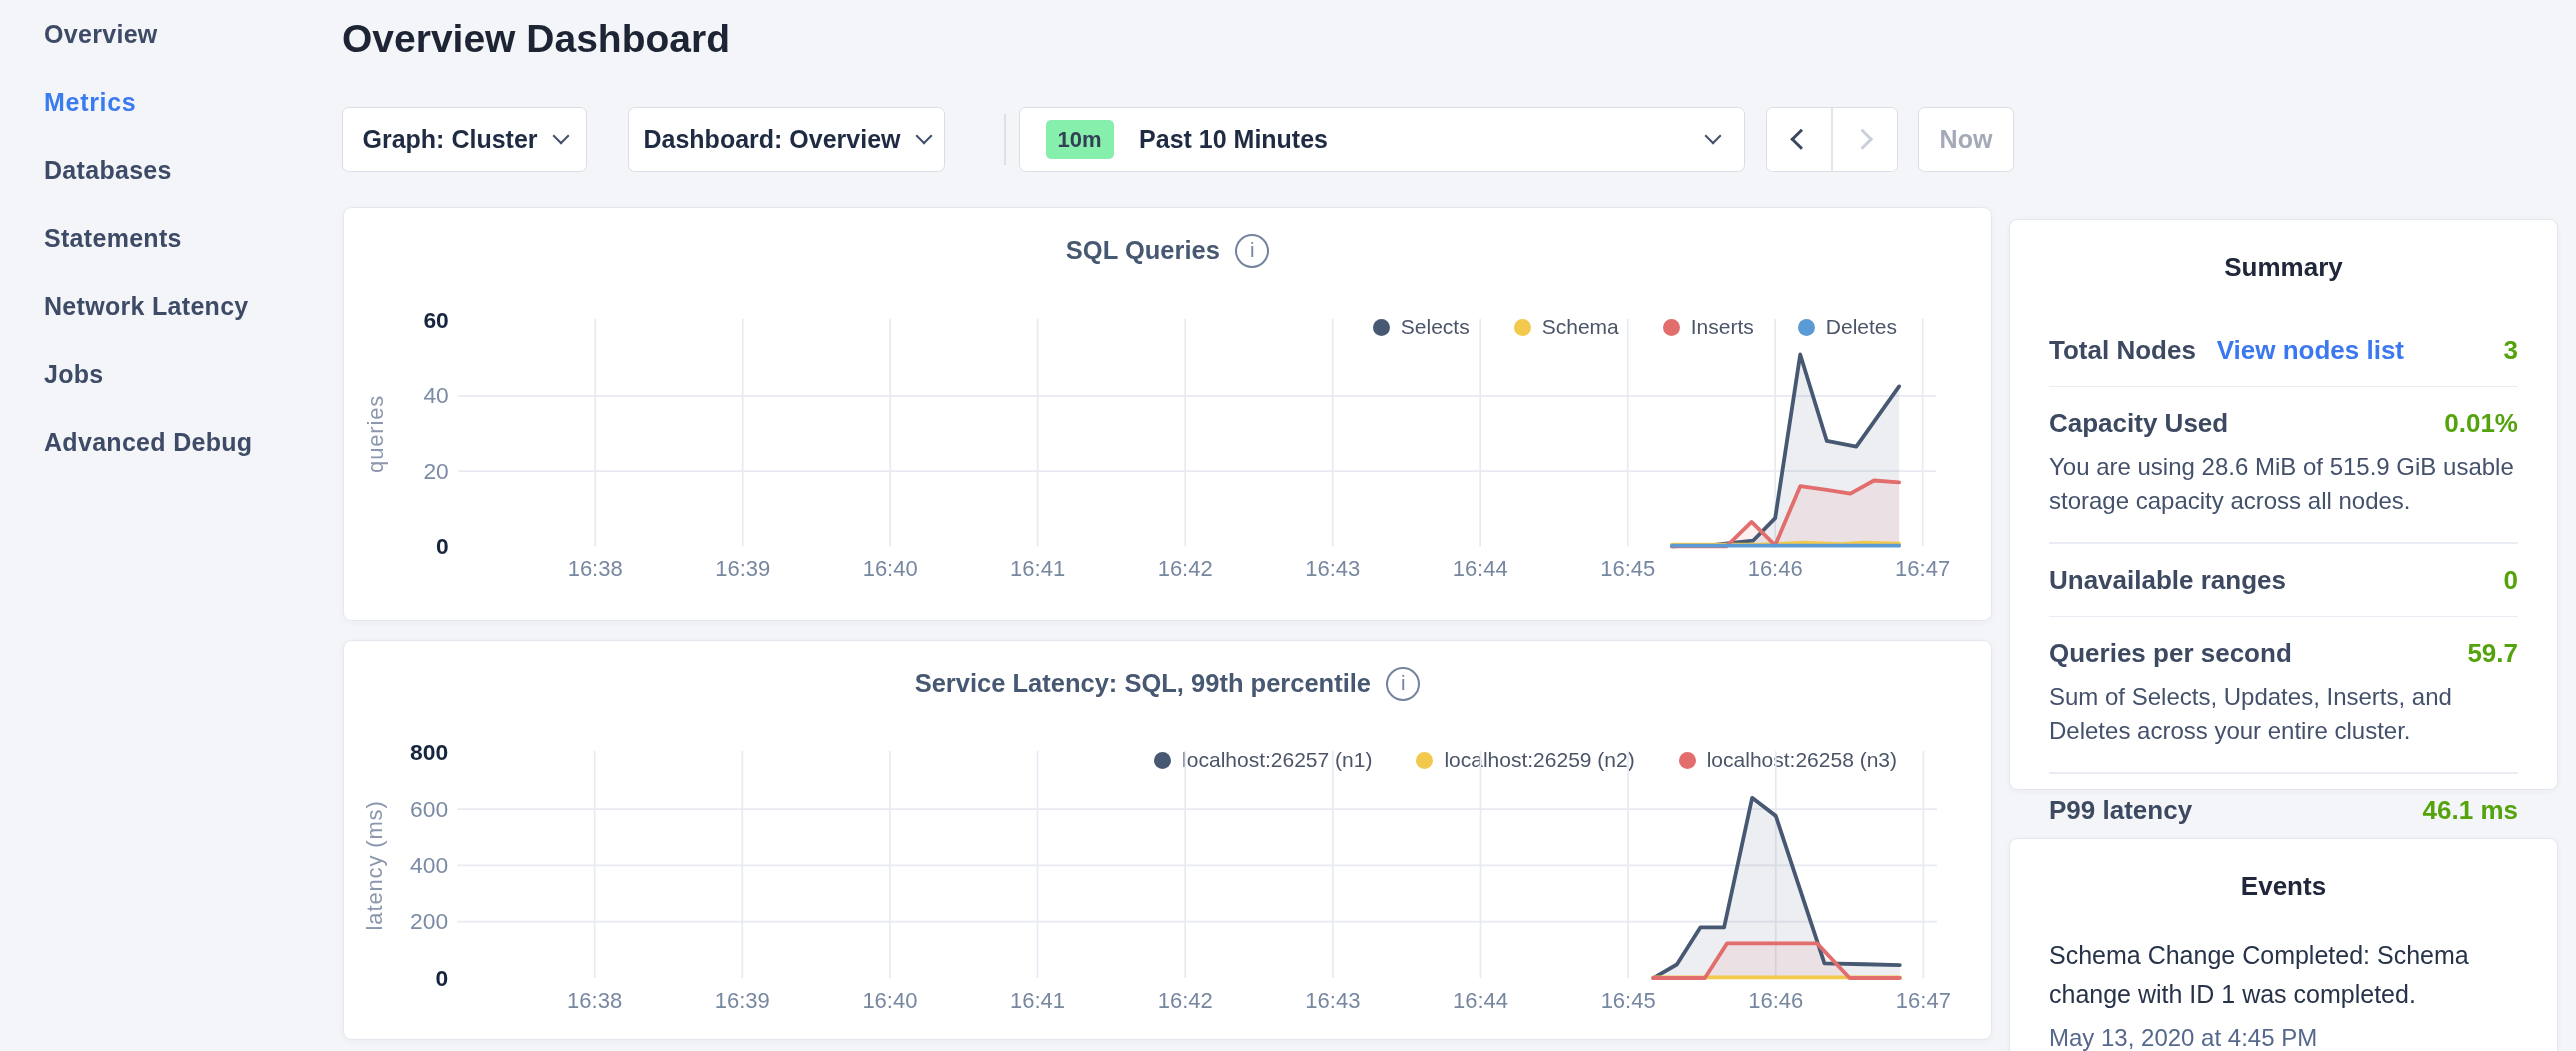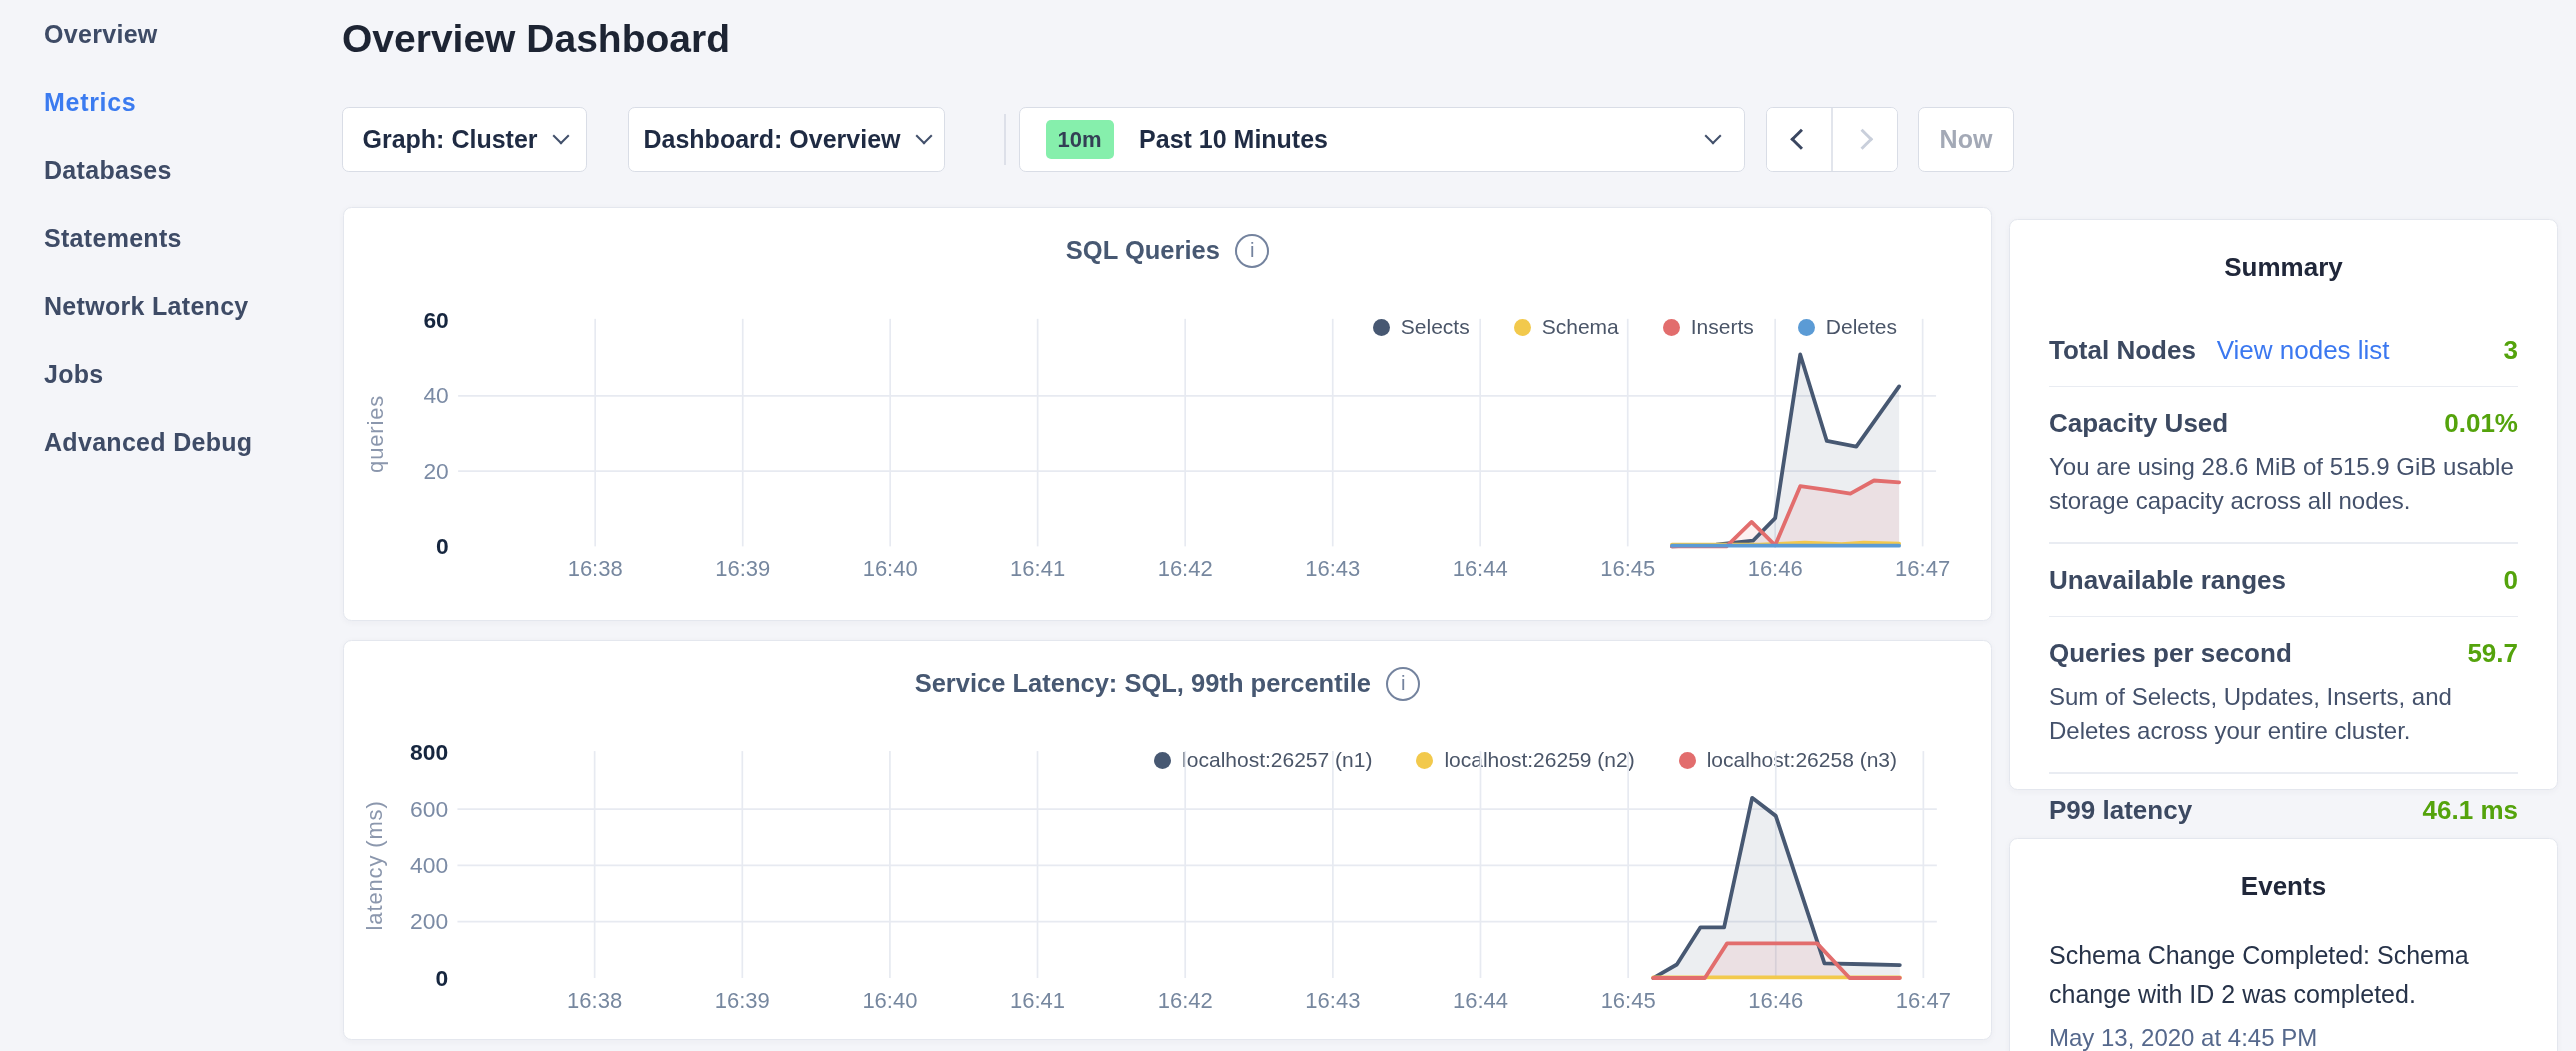--- a/index.html
+++ b/index.html
@@ -75,21 +75,21 @@
   .legend-item { display:flex; align-items:center; gap:11px; cursor:pointer;margin-top:32px; }
   .legend-dot { width:17px; height:17px; border-radius:50%; display:inline-block; }
   .legend-label { font-size:21px; color:#4a5568; }
   .chart-svg { position:absolute; left:0; top:0; width:100%; height:100%; font-family:"Liberation Sans","DejaVu Sans",sans-serif; }
 
   
   .panel-title { text-align:center; padding-top:32px; font-size:26px; font-weight:700; color:#20273a; }
   .sum-body { padding:31px 39px 0 39px; }
   .sum-row { display:flex; justify-content:space-between; align-items:baseline; padding:21px 0 19.6px 0; }
   .sum-label { font-size:26px; font-weight:700; color:#3c4961; }
-  .sum-link { font-size:26px; font-weight:400; color:#3b78f0; margin-left:17px; cursor:pointer; }
+  .sum-link { font-size:26px; font-weight:700; color:#3b78f0; margin-left:17px; cursor:pointer; }
   .sum-value { font-size:26px; font-weight:700; color:#54a30c; }
   .sum-desc { font-size:24px; color:#44516b; line-height:34px; width:476px; margin-top:-8.5px; padding-bottom:24px; }
   .sum-div { height:1.7px; background:#e9ecf2; }
 
   
   .event-body { padding:34px 39px 0 39px; }
   .event-text { font-size:25px; color:#273349; line-height:39px; }
   .event-time { font-size:24px; color:#55688c; margin-top:10.2px; }
 </style>
 </head>
@@ -286,17 +286,17 @@
     <div class="sum-row">
       <span class="sum-label">P99 latency</span>
       <span class="sum-value">46.1 ms</span>
     </div>
   </div>
 </div>
 
 <div class="card" id="events-card">
   <div class="panel-title">Events</div>
   <div class="event-body">
-    <div class="event-text">Schema Change Completed: Schema change with ID 2 was completed.</div>
+    <div class="event-text">Schema Change Completed: Schema change with ID 1 was completed.</div>
     <div class="event-time">May 13, 2020 at 4:45 PM</div>
   </div>
 </div>
 
 
 </body></html>

